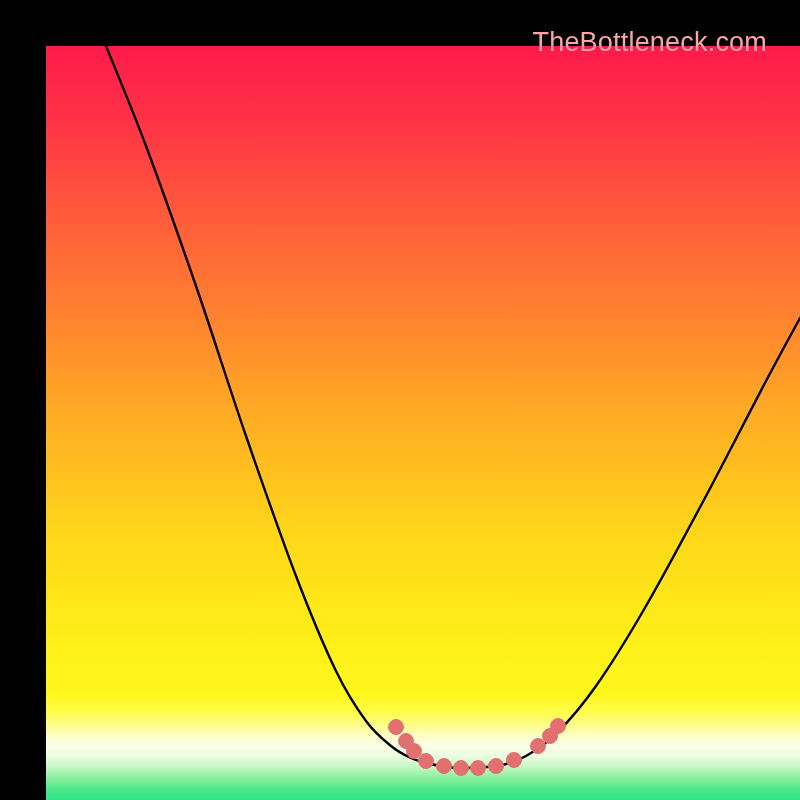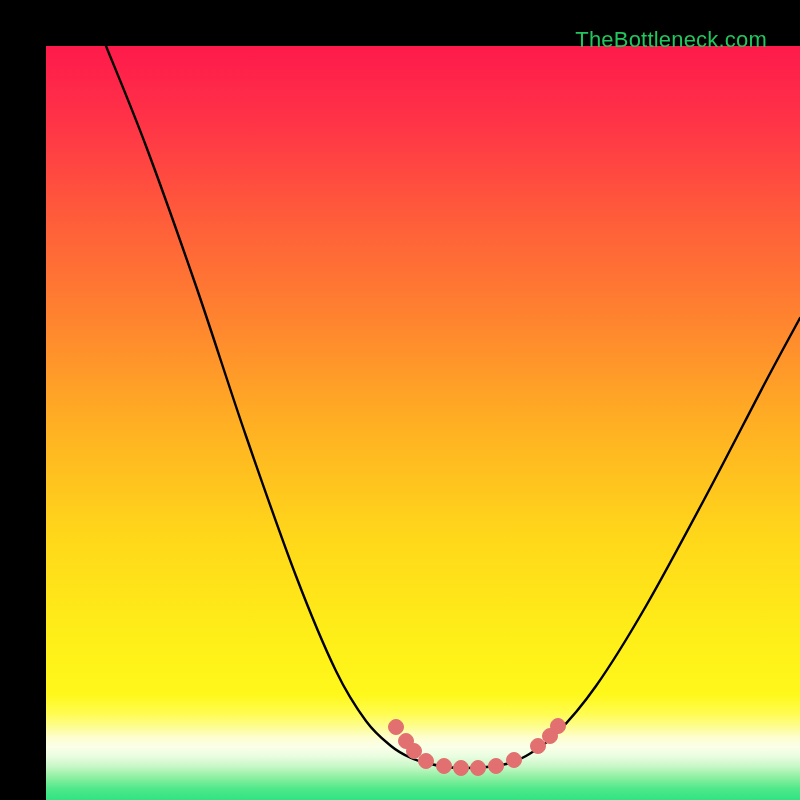--- a/index.html
+++ b/index.html
@@ -30,23 +30,23 @@
   }
   svg {
     display: block;
     width: 754px;
     height: 754px;
   }
   .watermark {
     position: absolute;
     top: 4px;
     right: 10px;
-    font-size: 22px;
+    font-size: 27px;
     font-weight: 500;
-    color: #22c55e;
+    color: #fca5a5;
     letter-spacing: 0.2px;
     user-select: none;
   }
 </style>
 </head>
 <body>
 
 <div class="frame">
   <div class="plot">
     <svg viewBox="0 0 754 754">

